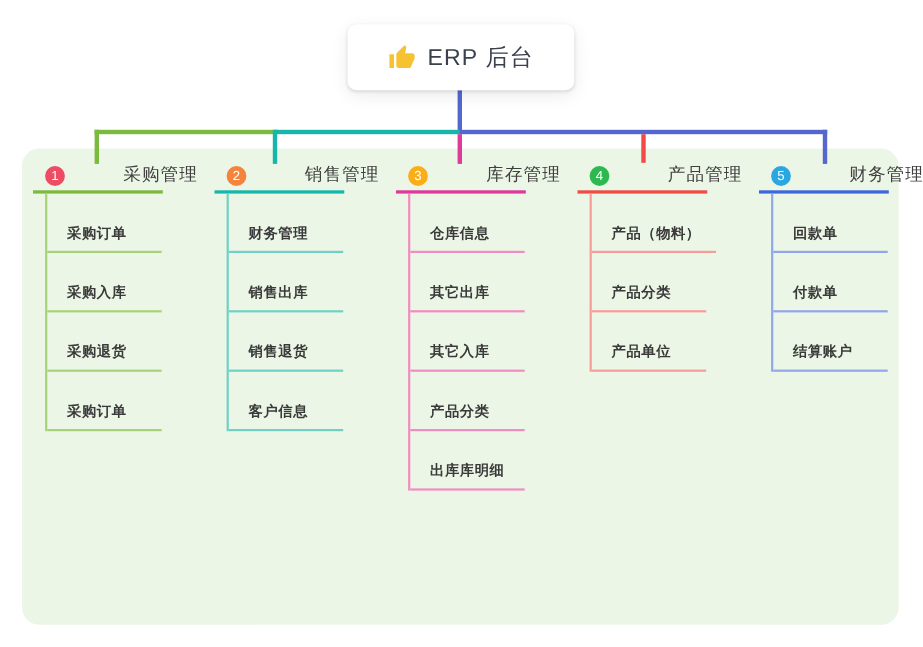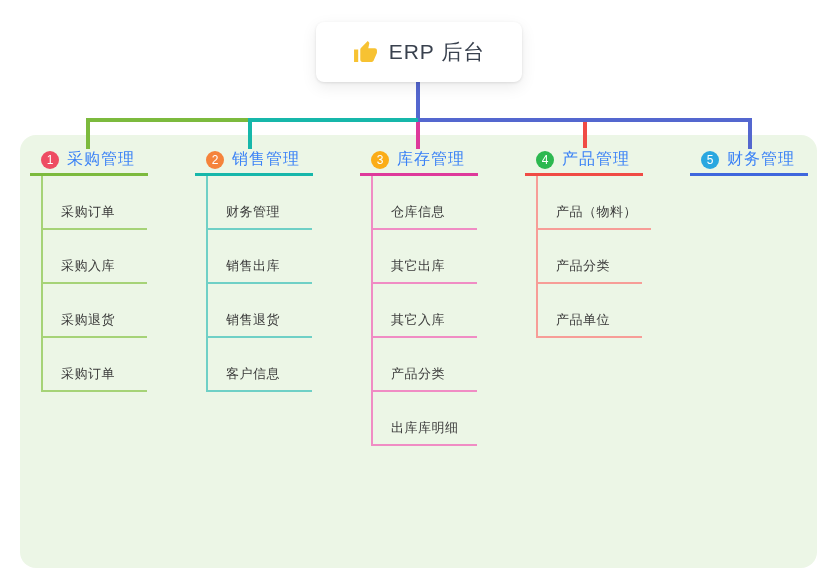--- a/index.html
+++ b/index.html
@@ -36,27 +36,27 @@
   .b2{left:195px;--c:#16b7aa;--cl:#6fd0c6;--badge:#f5833b;}
   .b3{left:360px;--c:#de399b;--cl:#f08cc4;--badge:#fbad18;}
   .b4{left:525px;--c:#f04b45;--cl:#f79d97;--badge:#2db850;}
   .b5{left:690px;--c:#3f67dd;--cl:#8fa6e9;--badge:#2aa7e0;}
 
   .branch-header{display:flex;align-items:center;gap:8px;height:30px;width:118px;
                  border-bottom:3px solid var(--c);padding-left:11px;box-sizing:border-box;}
   .badge{width:18px;height:18px;border-radius:50%;background:var(--badge);color:#fff;
          font-size:12px;display:flex;align-items:center;justify-content:center;
          flex:0 0 18px;line-height:1;}
-  .branch-label{font-size:16px;color:#3b82f6;font-weight:500;letter-spacing:1px;white-space:nowrap;}
+  .branch-label{font-size:16px;color:#404040;font-weight:500;letter-spacing:1px;white-space:nowrap;margin-left:45px;}
 
   .children{margin-left:11px;border-left:2px solid var(--cl);width:max-content;}
   .child{height:54px;display:flex;align-items:flex-end;box-sizing:border-box;
          padding:0 14px 7px 18px;border-bottom:2px solid var(--cl);
          width:max-content;min-width:104px;}
-  .child span{font-size:13px;color:#3a3a3a;letter-spacing:0.5px;white-space:nowrap;}
+  .child span{font-size:13px;color:#3a3a3a;letter-spacing:0.5px;white-space:nowrap;font-weight:bold;}
 </style>
 </head>
 <body>
 
 <div class="stage">
 
   <div class="panel"></div>
 
   <div class="con c-root-drop"></div>
   <div class="con c-bus-green"></div>
@@ -157,15 +157,26 @@
           <span>产品单位</span>
         </div>
     </div>
   </div>
 
   <div class="branch b5">
     <div class="branch-header">
       <span class="badge">5</span>
       <span class="branch-label">财务管理</span>
     </div>
+    <div class="children">
+      <div class="child">
+          <span>回款单</span>
+        </div>
+      <div class="child">
+          <span>付款单</span>
+        </div>
+      <div class="child">
+          <span>结算账户</span>
+        </div>
+    </div>
   </div>
 
 </div>
 
 </body></html>

